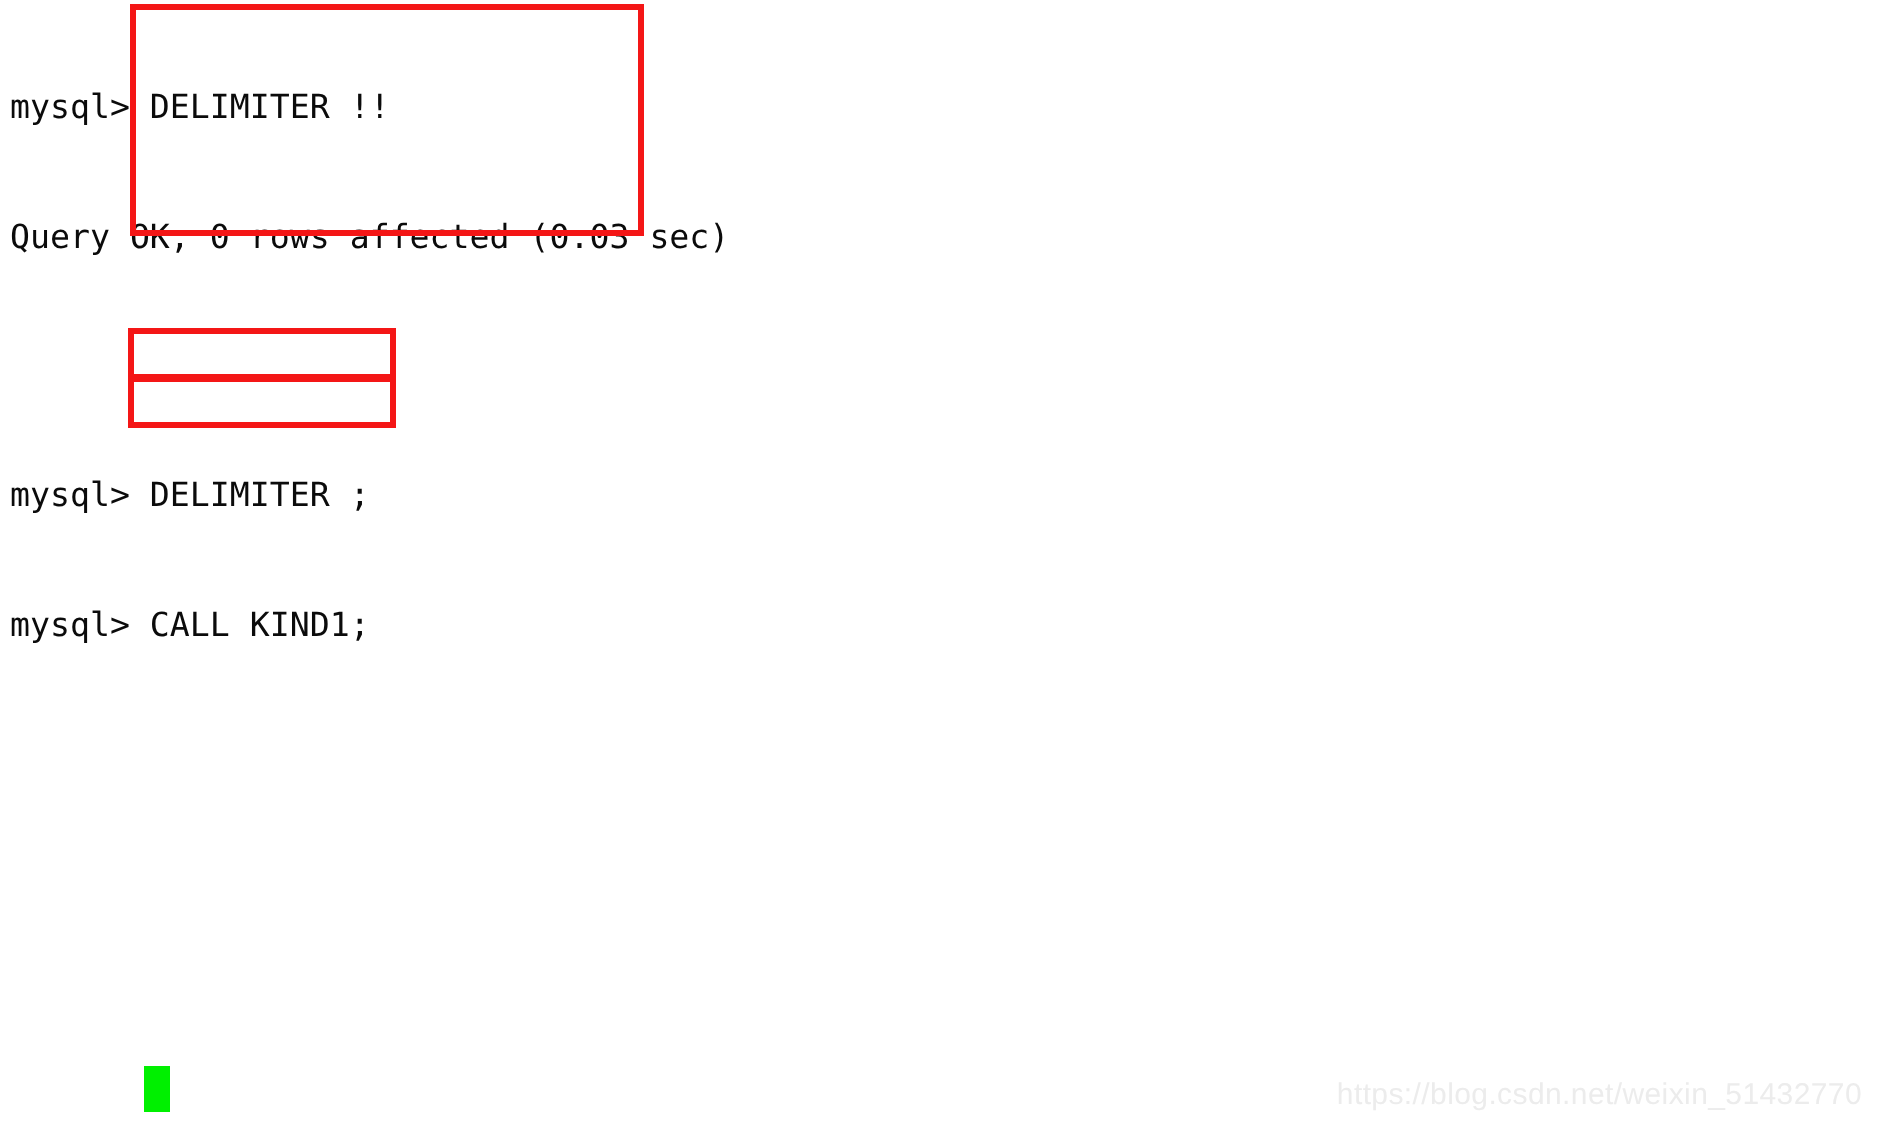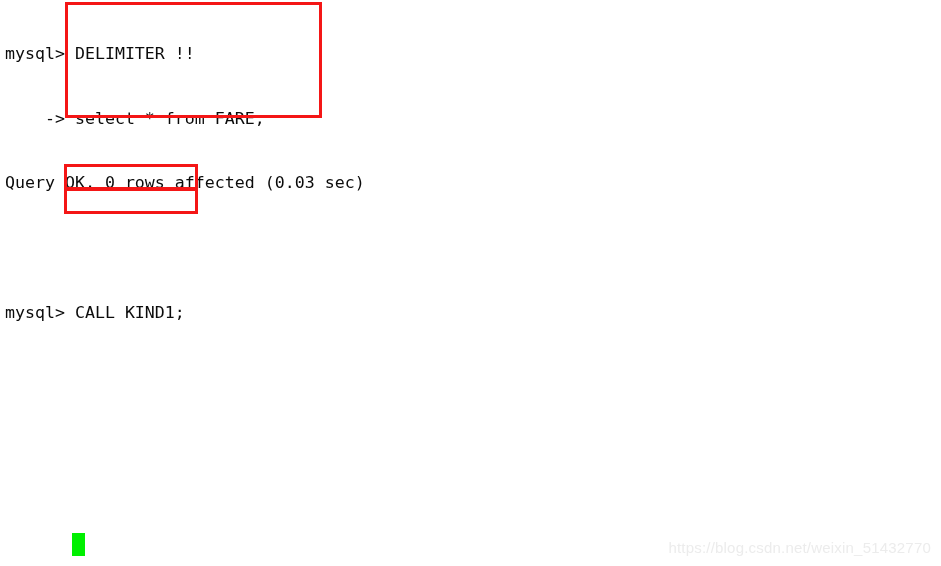--- a/index.html
+++ b/index.html
@@ -96,23 +96,23 @@
     z-index: 3;
   }
 </style>
 </head>
 <body>
 
 <div id="terminal">
 
   <div class="console">
     <div class="line">mysql&gt; DELIMITER !!</div>
-    <div class="line">    -&gt; select * from FARE;</div>
     <div class="line">Query OK, 0 rows affected (0.03 sec)</div>
     <div class="line blank"></div>
+    <div class="line">mysql&gt; DELIMITER ;</div>
     <div class="line">mysql&gt; CALL KIND1;</div>
     
     
     
     
     
     
     
     
     

